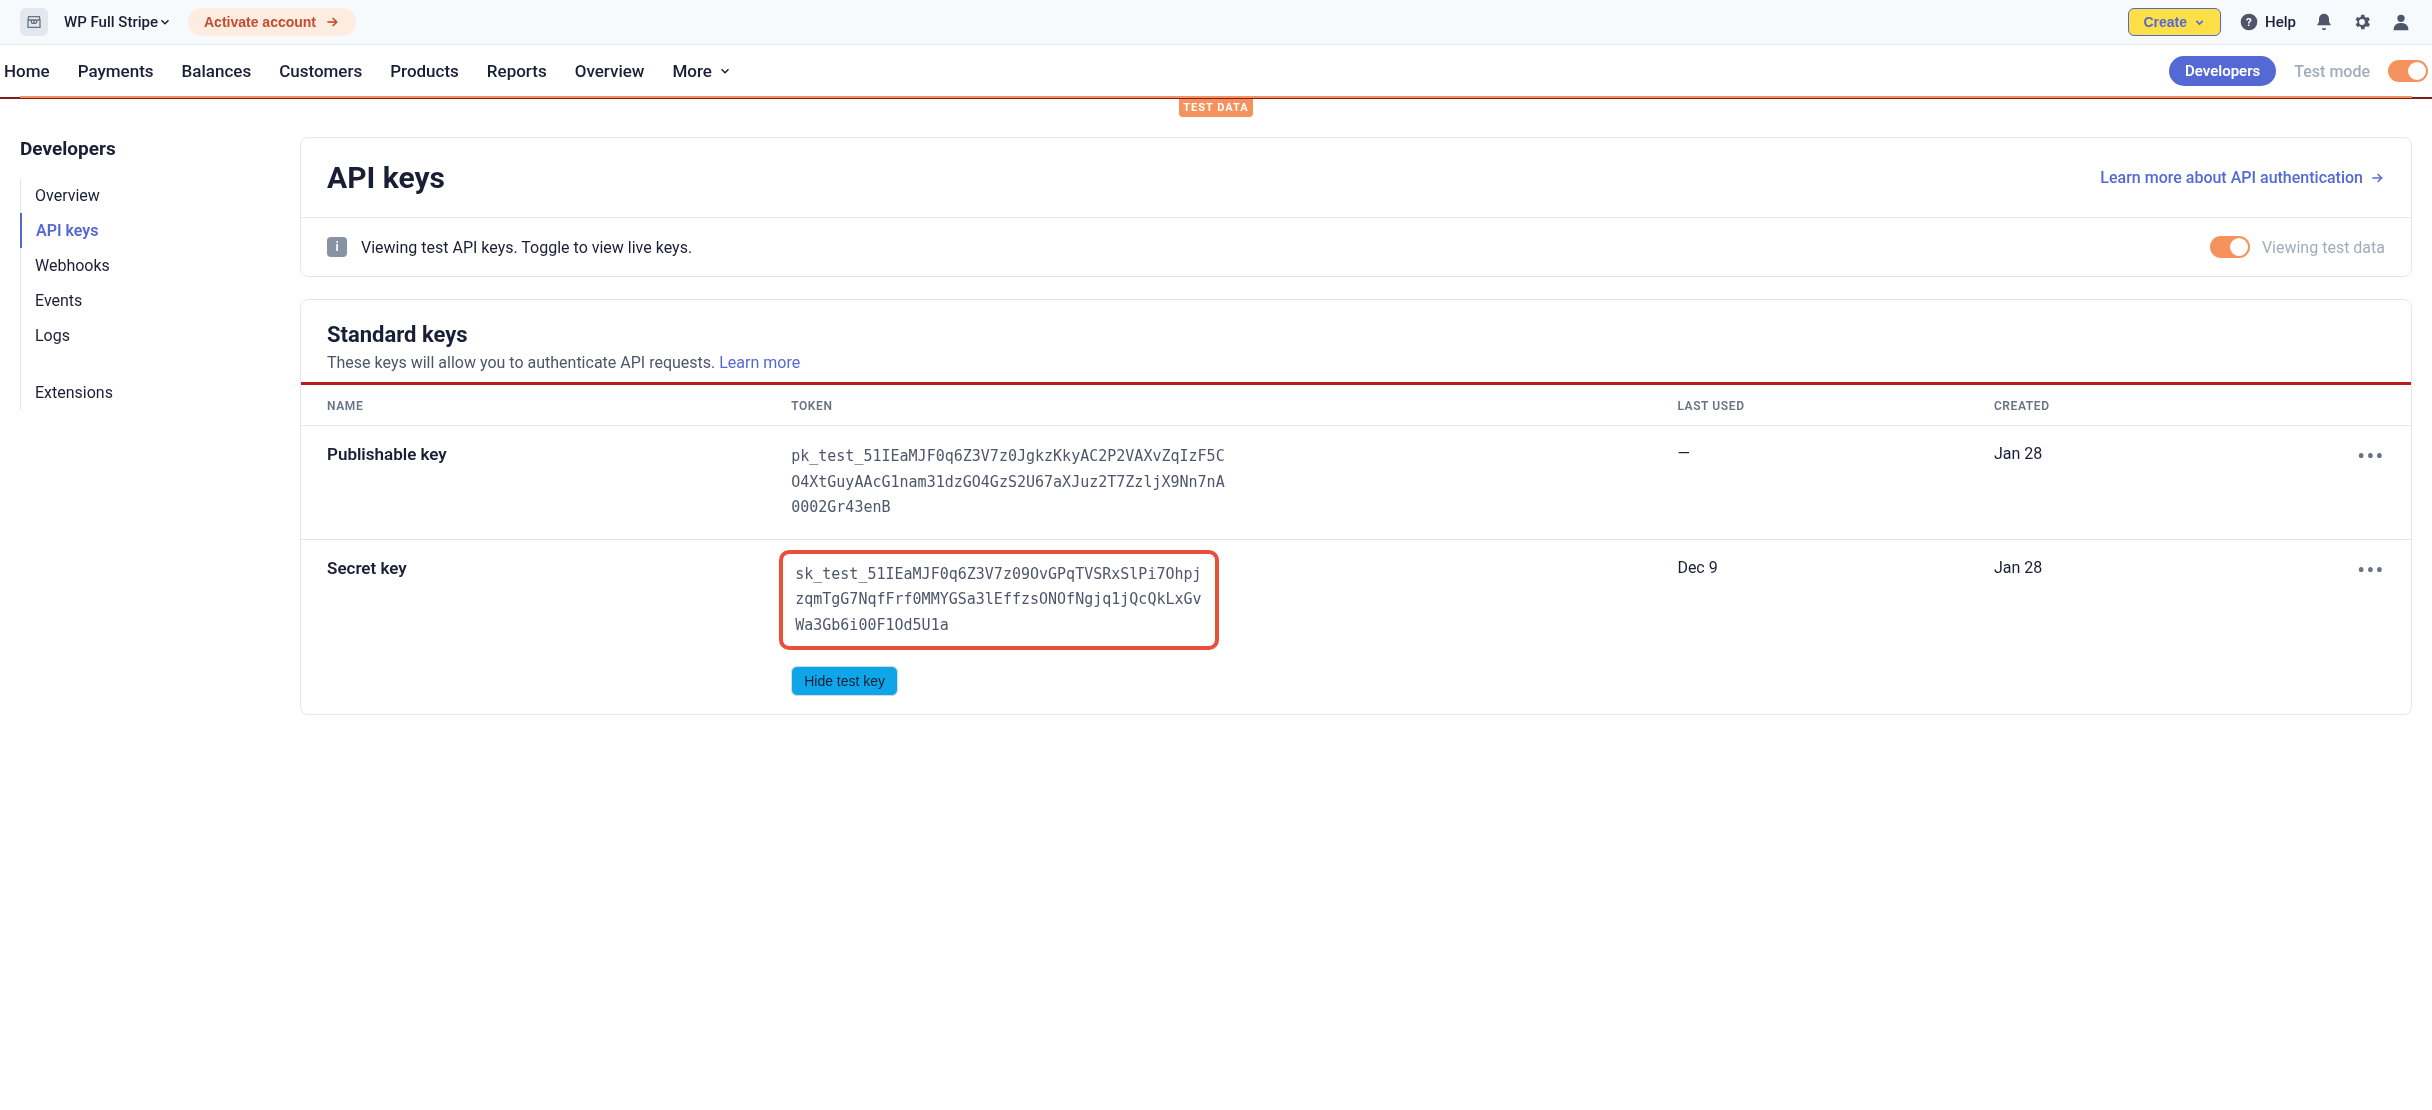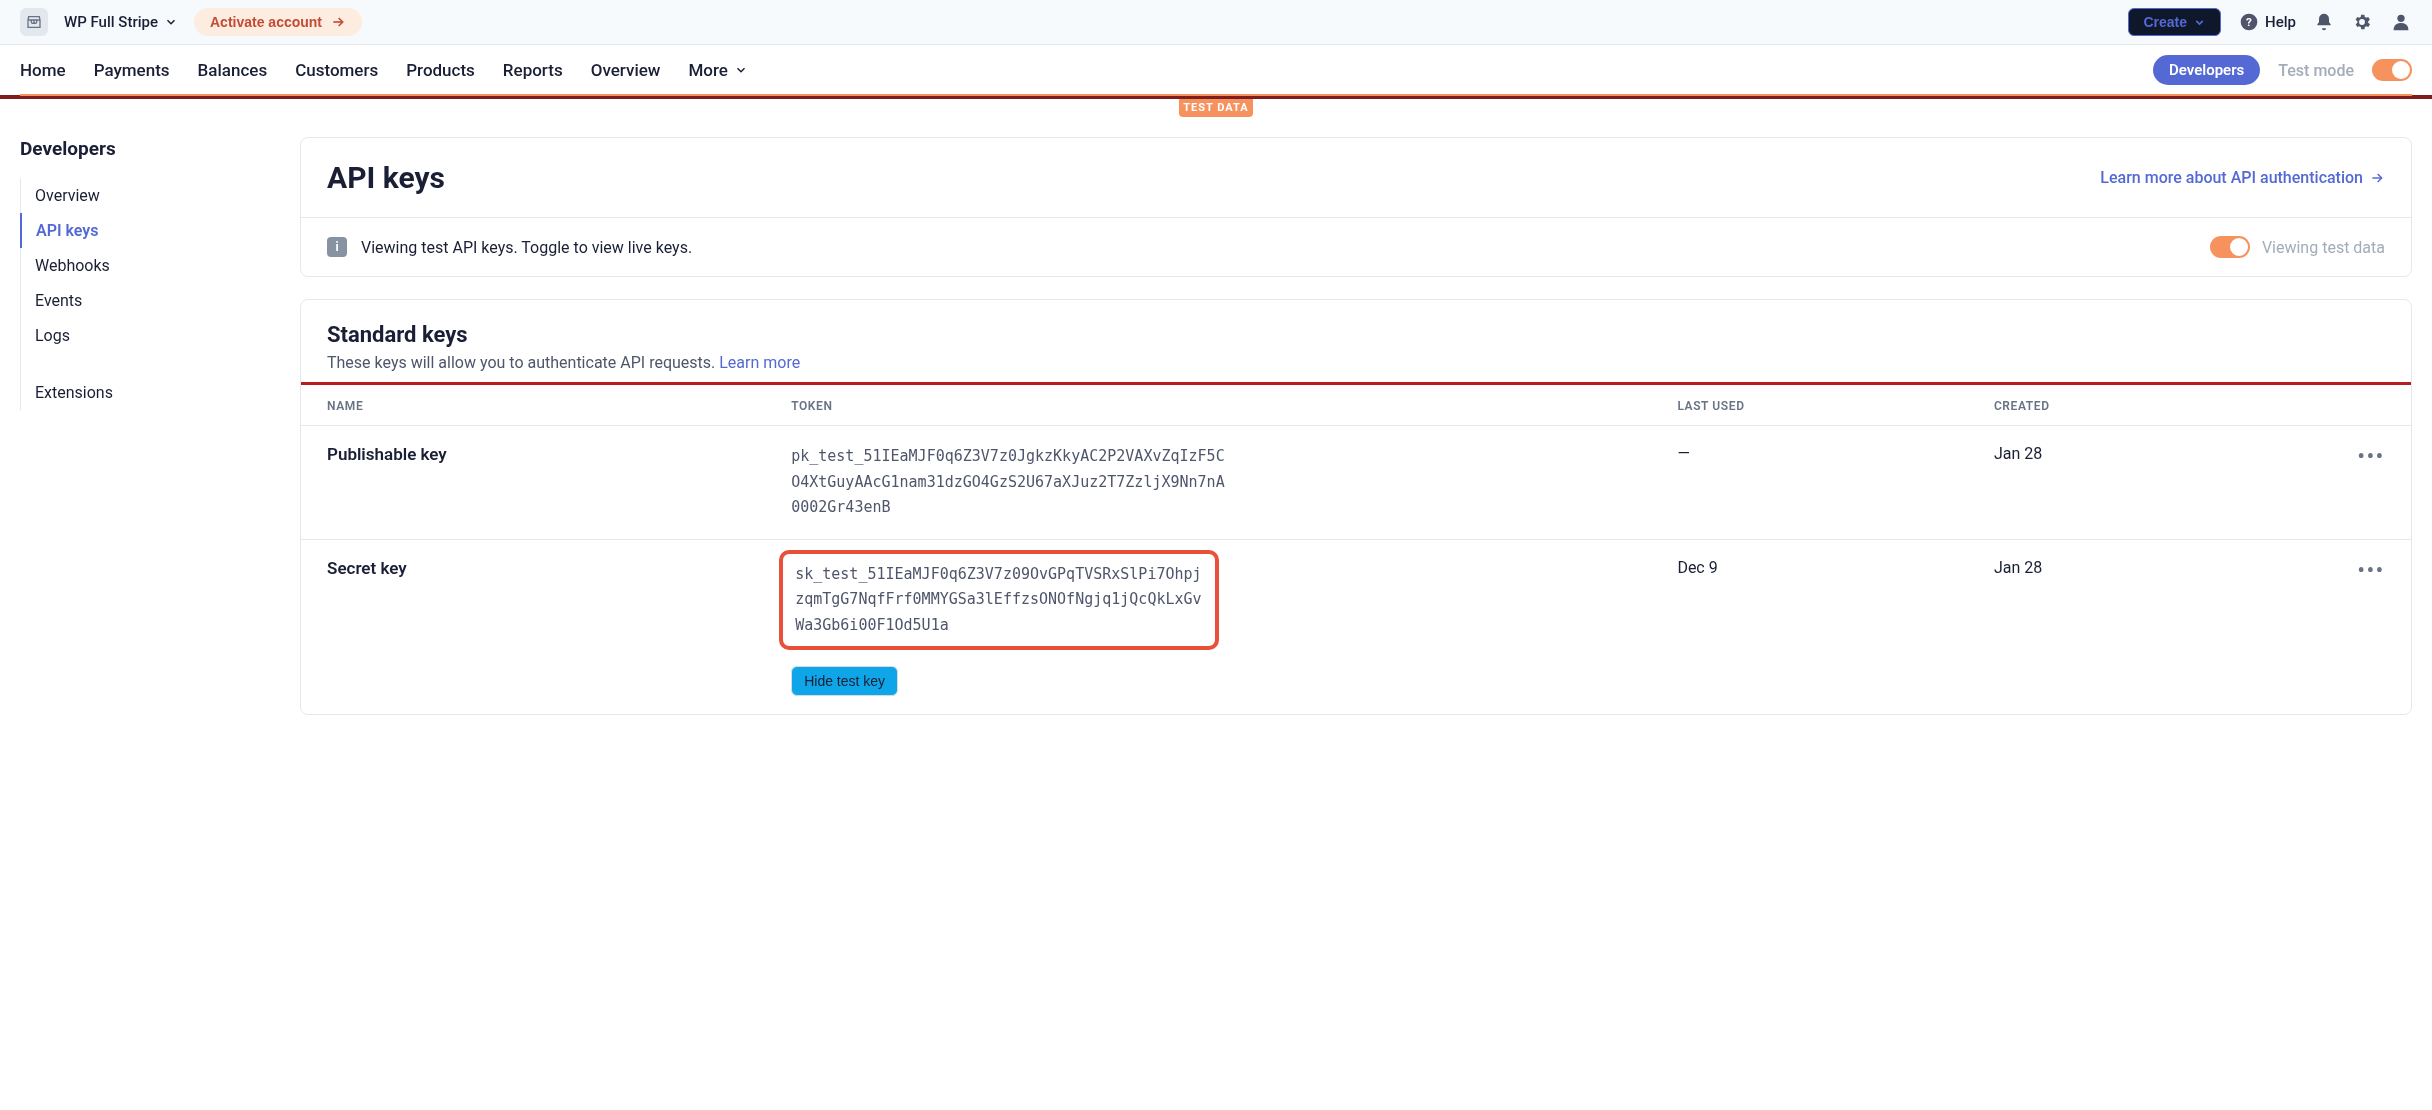--- a/index.html
+++ b/index.html
@@ -19,21 +19,21 @@
     background: #f7fafc;
   }
   .account-logo {
     width: 28px; height: 28px;
     background: #e3e8ee;
     border-radius: 6px;
     display: flex; align-items: center; justify-content: center;
     color: #697386;
   }
   .account-select {
-    display: flex; align-items: center; gap: 6px;
+    display: flex; align-items: center; gap: 0;
     font-weight: 500; font-size: 15px;
     cursor: pointer;
   }
   .activate-btn {
     display: inline-flex; align-items: center; gap: 8px;
     background: #fdece0;
     color: #c44c34;
     border: none;
     padding: 6px 16px;
     border-radius: 16px;
@@ -60,41 +60,41 @@
     color: #697386;
   }
   .topbar-right {
     margin-left: auto;
     display: flex; align-items: center; gap: 18px;
   }
   .create-btn {
     display: inline-flex; align-items: center; gap: 6px;
     border: 1.5px solid #5469d4;
     color: #5469d4;
-    background: #0f172a;
+    background: #fde047;
     padding: 5px 14px;
     border-radius: 6px;
     font-weight: 600;
     font-size: 14px;
     cursor: pointer;
   }
   .help-link {
     display: inline-flex; align-items: center; gap: 6px;
     color: #1a1f36;
     font-weight: 500;
     font-size: 15px;
     cursor: pointer;
   }
   .icon-btn { color: #4f566b; cursor: pointer; display:flex; }
   
   .navbar {
     display: flex; align-items: center;
-    padding: 0 20px;
+    padding: 0 4px;
     gap: 28px;
-    border-bottom: 4px solid #7f1d1d;
+    border-bottom: 2px solid #7f1d1d;
     height: 54px;
     position: relative;
   }
   .nav-item {
     font-size: 17px;
     font-weight: 500;
     color: #1a1f36;
     cursor: pointer;
     display: flex; align-items: center; gap: 6px;
   }

